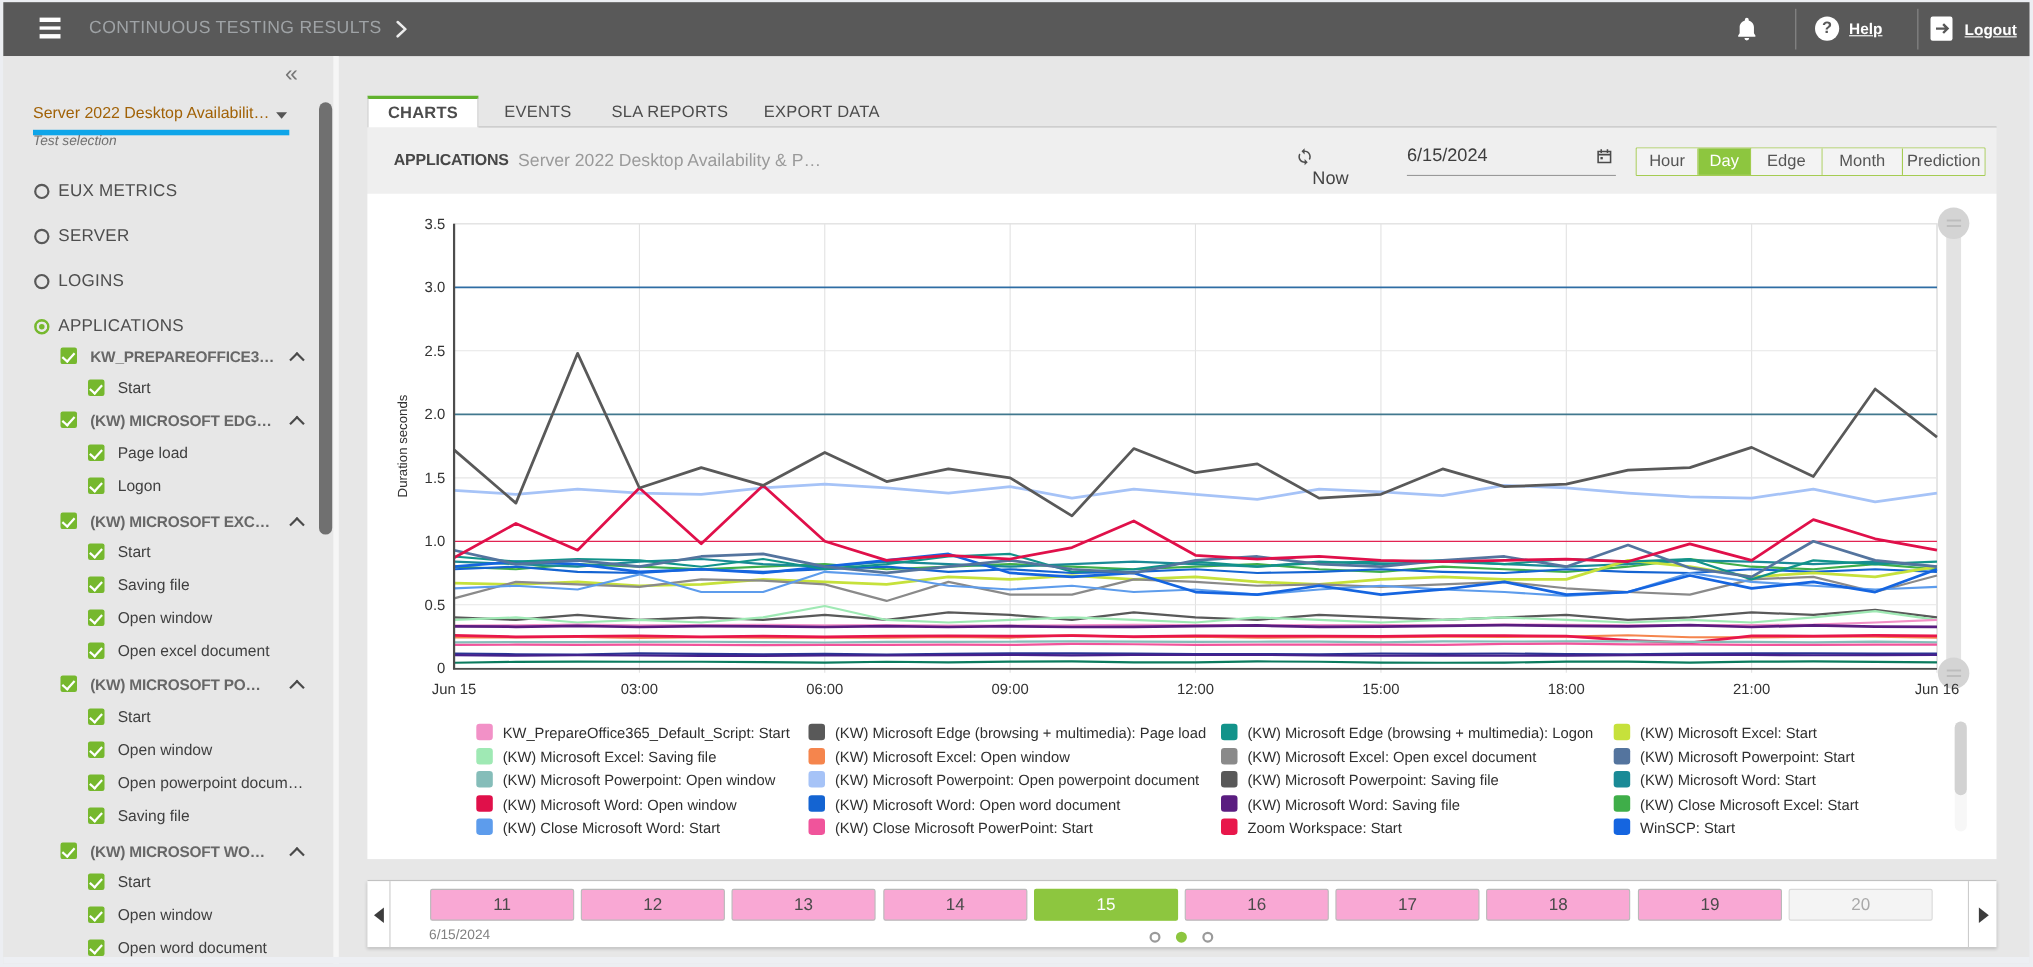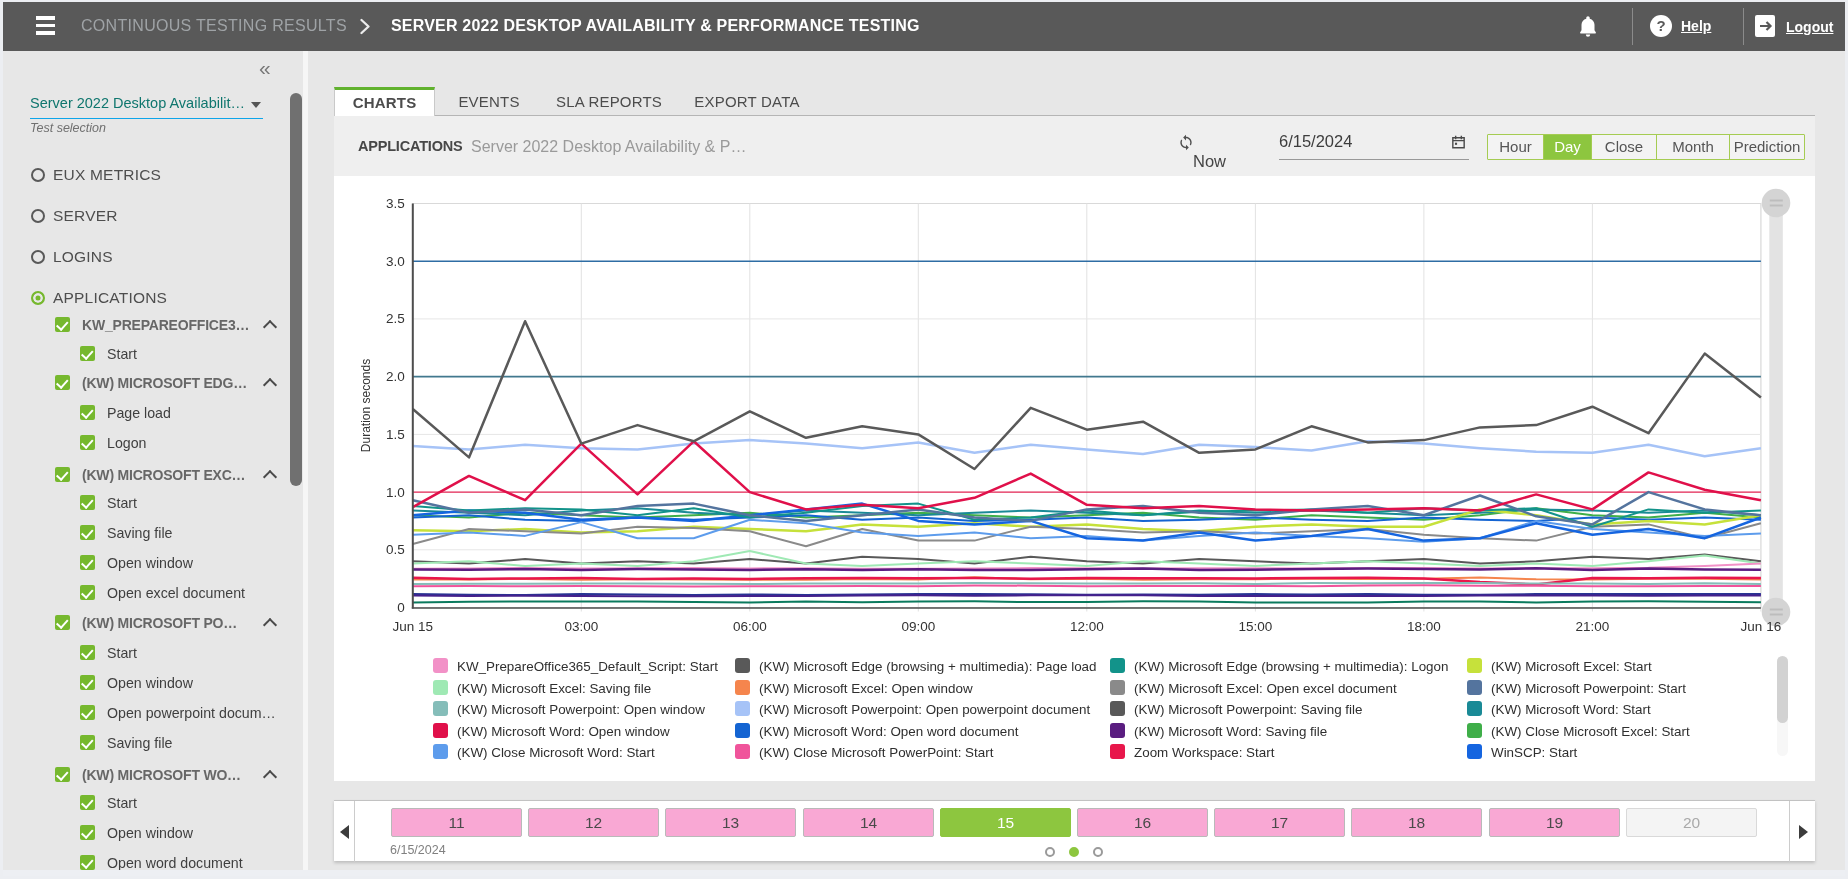--- a/index.html
+++ b/index.html
@@ -16,22 +16,22 @@
   .hdiv { position:absolute; top:6px; width:1px; height:37px; background:#8b8b8b; }
   #bell { position:absolute; left:1572px; top:12px; }
   #helpwrap { position:absolute; left:1647px; top:13px; }
   #helpcirc { display:inline-block; width:22px; height:22px; border-radius:50%; background:#fff; color:#595959;
      font-size:15px; font-weight:700; text-align:center; line-height:22px; vertical-align:middle; }
   #helpwrap b, #logoutwrap b { color:#fff; font-size:14px; font-weight:700; vertical-align:middle; margin-left:9px;text-decoration:underline; }
   #logoutwrap { position:absolute; left:1751px; top:12px; }
   
   #side { position:absolute; left:0; top:49px; width:303px; height:825px; background:#e7e7e7; overflow:hidden; }
   #collapse { position:absolute; left:256px; top:5px; font-size:21px; color:#777; }
-  #seltext { position:absolute; left:27px; top:44px; width:233px; font-size:14.5px; color:#0f766e;
-     border-bottom:1px solid #0ea5e9; padding-bottom:7px; white-space:nowrap; }
+  #seltext { position:absolute; left:27px; top:44px; width:233px; font-size:14.5px; color:#a16207;
+     border-bottom:5px solid #0ea5e9; padding-bottom:7px; white-space:nowrap; }
   #seltext .caret { position:absolute; right:2px; top:7px; width:0; height:0;
      border-left:5.5px solid transparent; border-right:5.5px solid transparent; border-top:6px solid #555; }
   #sellabel { position:absolute; left:27px; top:70px; font-size:12.5px; font-style:italic; color:#707070; }
   .radio-row { position:absolute; left:28px; height:20px; }
   .radio-row .rc { display:inline-block; width:14px; height:14px; border:2px solid #595959; border-radius:50%; vertical-align:middle; }
   .radio-row .rc.on { border-color:#76b82e; background:#76b82e; box-shadow:inset 0 0 0 2.5px #e7e7e7; }
   
   .radio-row label { font-size:15.5px; color:#4e4e4e; letter-spacing:.2px; vertical-align:middle; margin-left:8px; }
   .chk { display:inline-block; width:15px; height:15px; border-radius:2px; background:#76b82e; position:relative; vertical-align:middle; }
   .chk::after { content:""; position:absolute; left:4.4px; top:1.6px; width:4.5px; height:8.5px;
@@ -92,21 +92,20 @@
   <div id="hdr">
     <div class="burger">
         <span></span>
         <span></span>
         <span></span>
       </div>
     <div id="crumb1">CONTINUOUS TESTING RESULTS</div>
     <div id="crumbsep"><svg width="11" height="17" viewBox="0 0 11 17">
           <path d="M2.5 2l7 6.5-7 6.5" stroke="#ececec" stroke-width="2.3" fill="none" stroke-linecap="round" stroke-linejoin="round"></path>
         </svg></div>
-    <div id="crumb2">SERVER 2022 DESKTOP AVAILABILITY &amp; PERFORMANCE TESTING</div>
     <div id="bell"><svg width="26" height="26" viewBox="0 0 24 24">
           <path fill="#fff" d="M12 2c-.9 0-1.6.7-1.6 1.6v.7C7.8 5 6 7.3 6 10v5l-1.2 1.8c-.3.5 0 1.2.7 1.2h13c.7 0 1-.7.7-1.2L18 15v-5c0-2.7-1.8-5-4.4-5.7v-.7C13.6 2.7 12.9 2 12 2zm-2 17a2 2 0 004 0z"></path>
         </svg></div>
     <div class="hdiv" style="left:1629px"></div>
     <div id="helpwrap"><span id="helpcirc">?</span><b>Help</b></div>
     <div class="hdiv" style="left:1740px"></div>
     <div id="logoutwrap"><svg width="23" height="25" viewBox="0 0 23 25" style="vertical-align:middle">
           <rect x="1" y="1" width="20" height="22" rx="2" fill="#fff"></rect>
           <path d="M6 12h10M12.5 8l4 4-4 4" stroke="#595959" stroke-width="2.2" fill="none"></path>
         </svg><b>Logout</b></div>
@@ -156,21 +155,21 @@
           <path fill="#4f4f4f" d="M12 4V1L8 5l4 4V6c3.31 0 6 2.69 6 6 0 1.01-.25 1.97-.7 2.8l1.46 1.46A7.93 7.93 0 0020 12c0-4.42-3.58-8-8-8zm0 14c-3.31 0-6-2.69-6-6 0-1.01.25-1.97.7-2.8L5.24 7.74A7.93 7.93 0 004 12c0 4.42 3.58 8 8 8v3l4-4-4-4v3z"></path>
         </svg><span class="txt">Now</span></div>
     <div id="datefld"><span class="d">6/15/2024</span>
       <span class="cal"><svg width="17" height="18" viewBox="0 0 24 24">
             <path fill="none" stroke="#4a4a4a" stroke-width="2" d="M4 6h16v14H4zM4 10h16M8 3v5M16 3v5"></path>
             <rect x="7" y="13" width="3" height="3" fill="#4a4a4a"></rect>
           </svg></span></div>
     <div class="btngrp">
       <div class="b" style="width:56px;padding:0">Hour</div>
       <div class="b on" style="width:48px;padding:0">Day</div>
-      <div class="b" style="width:65px;padding:0">Close</div>
+      <div class="b" style="width:65px;padding:0">Edge</div>
       <div class="b" style="width:73px;padding:0">Month</div>
       <div class="b" style="width:74px;padding:0">Prediction</div>
     </div>
   </div>
   <div id="chartpanel">
     <svg width="1481" height="605" viewBox="0 0 1481 605" style="position:absolute;left:0;top:0">
         <g transform="translate(2.8,0)">
 <rect x="76.0" y="27.5" width="1348.1" height="404.0" fill="none" stroke="#d9d9d9" stroke-width="1"></rect>
 <line x1="244.5" y1="27.5" x2="244.5" y2="435.5" stroke="#e2e2e2" stroke-width="1"></line>
 <line x1="413.0" y1="27.5" x2="413.0" y2="435.5" stroke="#e2e2e2" stroke-width="1"></line>

